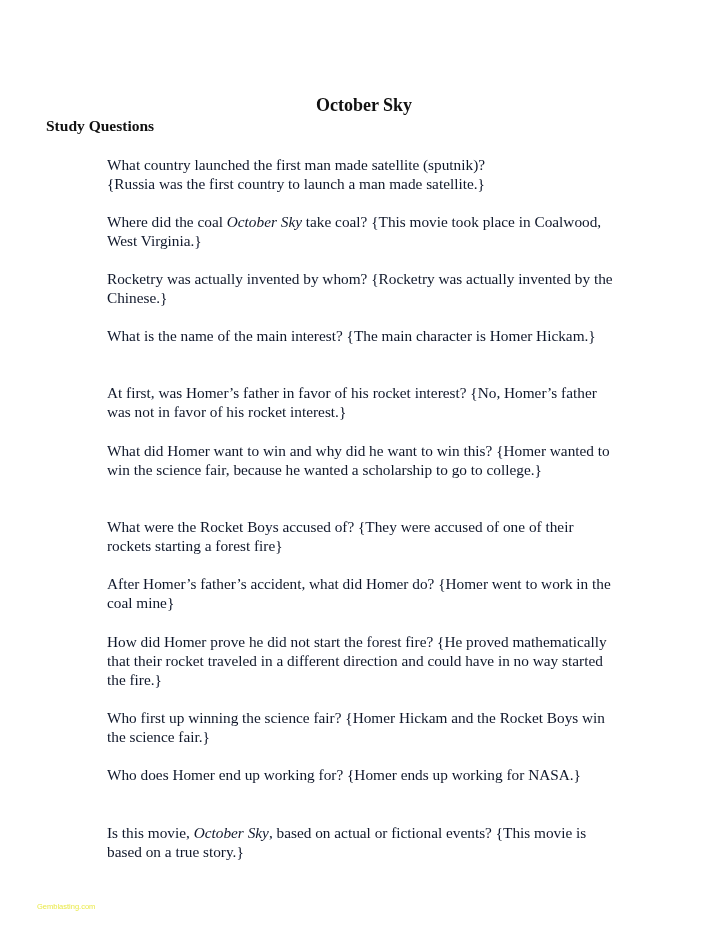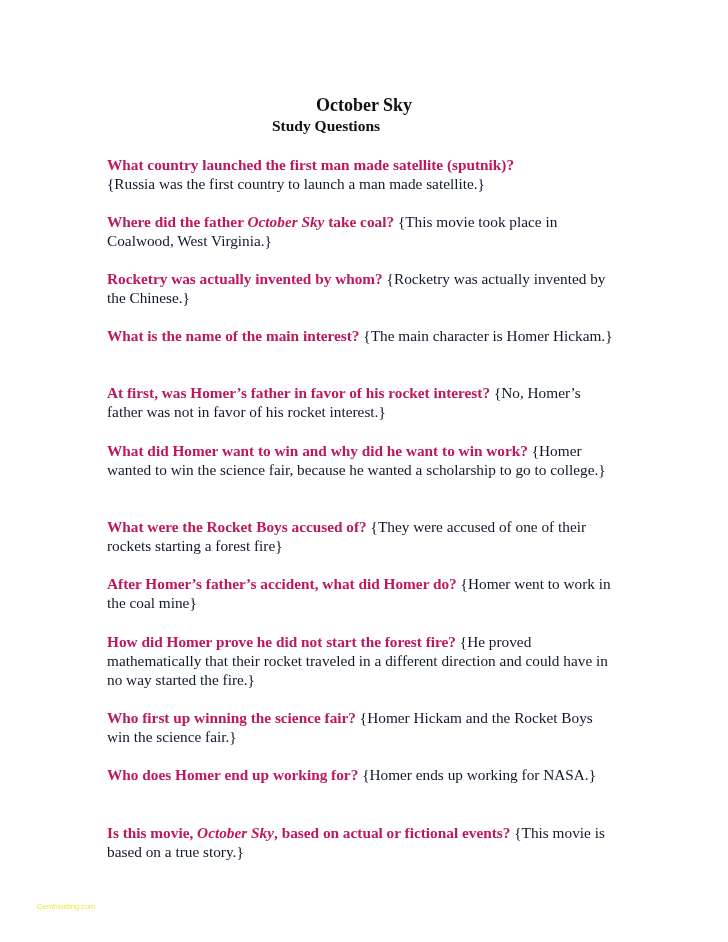--- a/index.html
+++ b/index.html
@@ -30,43 +30,44 @@
       font-weight: bold;
       font-size: 18px;
       color: #111111;
       line-height: 22px;
     }
     .subtitle {
       position: absolute;
       left: 0;
       width: 652px;
       top: 108px;
-      text-align: center;
+      text-align: left;
       font-weight: bold;
       font-size: 15.5px;
       color: #111111;
       line-height: 20px;
+      padding-left: 46px;
     }
     .qa-list {
       position: absolute;
       left: 107px;
       top: 147px;
       width: 510px;
     }
     .qa {
       font-size: 15.3px;
       line-height: 19.2px;
       margin: 0;
       position: absolute;
       left: 0;
       width: 510px;
     }
     .q {
-      font-weight: bold;
-      color: #be185d;
+      font-weight: normal;
+      color: #0f172a;
     }
     .q em {
       font-style: italic;
     }
     .a {
       color: #0f172a;
       font-weight: normal;
     }
     .watermark {
       position: absolute;
@@ -86,41 +87,41 @@
   <div class="subtitle">Study Questions</div>
 
   <div class="qa-list">
 
     <p class="qa" style="top:0px">
       <span class="q"><span>What country launched the first man made satellite (sputnik)?</span></span><br>
       <span class="a">{Russia was the first country to launch a man made satellite.}</span>
     </p>
 
     <p class="qa" style="top:57px">
-      <span class="q"><span>Where did the father </span><em>October Sky</em><span> take coal?</span></span>
+      <span class="q"><span>Where did the coal </span><em>October Sky</em><span> take coal?</span></span>
       <span class="a">{This movie took place in Coalwood, West Virginia.}</span>
     </p>
 
     <p class="qa" style="top:114px">
       <span class="q"><span>Rocketry was actually invented by whom?</span></span>
       <span class="a">{Rocketry was actually invented by the Chinese.}</span>
     </p>
 
     <p class="qa" style="top:171px">
       <span class="q"><span>What is the name of the main interest?</span></span>
       <span class="a">{The main character is Homer Hickam.}</span>
     </p>
 
     <p class="qa" style="top:228px">
       <span class="q"><span>At first, was Homer’s father in favor of his rocket interest?</span></span>
       <span class="a">{No, Homer’s father was not in favor of his rocket interest.}</span>
     </p>
 
     <p class="qa" style="top:286px">
-      <span class="q"><span>What did Homer want to win and why did he want to win work?</span></span>
+      <span class="q"><span>What did Homer want to win and why did he want to win this?</span></span>
       <span class="a">{Homer wanted to win the science fair, because he wanted a scholarship to go to college.}</span>
     </p>
 
     <p class="qa" style="top:362px">
       <span class="q"><span>What were the Rocket Boys accused of?</span></span>
       <span class="a">{They were accused of one of their rockets starting a forest fire}</span>
     </p>
 
     <p class="qa" style="top:419px">
       <span class="q"><span>After Homer’s father’s accident, what did Homer do?</span></span>

